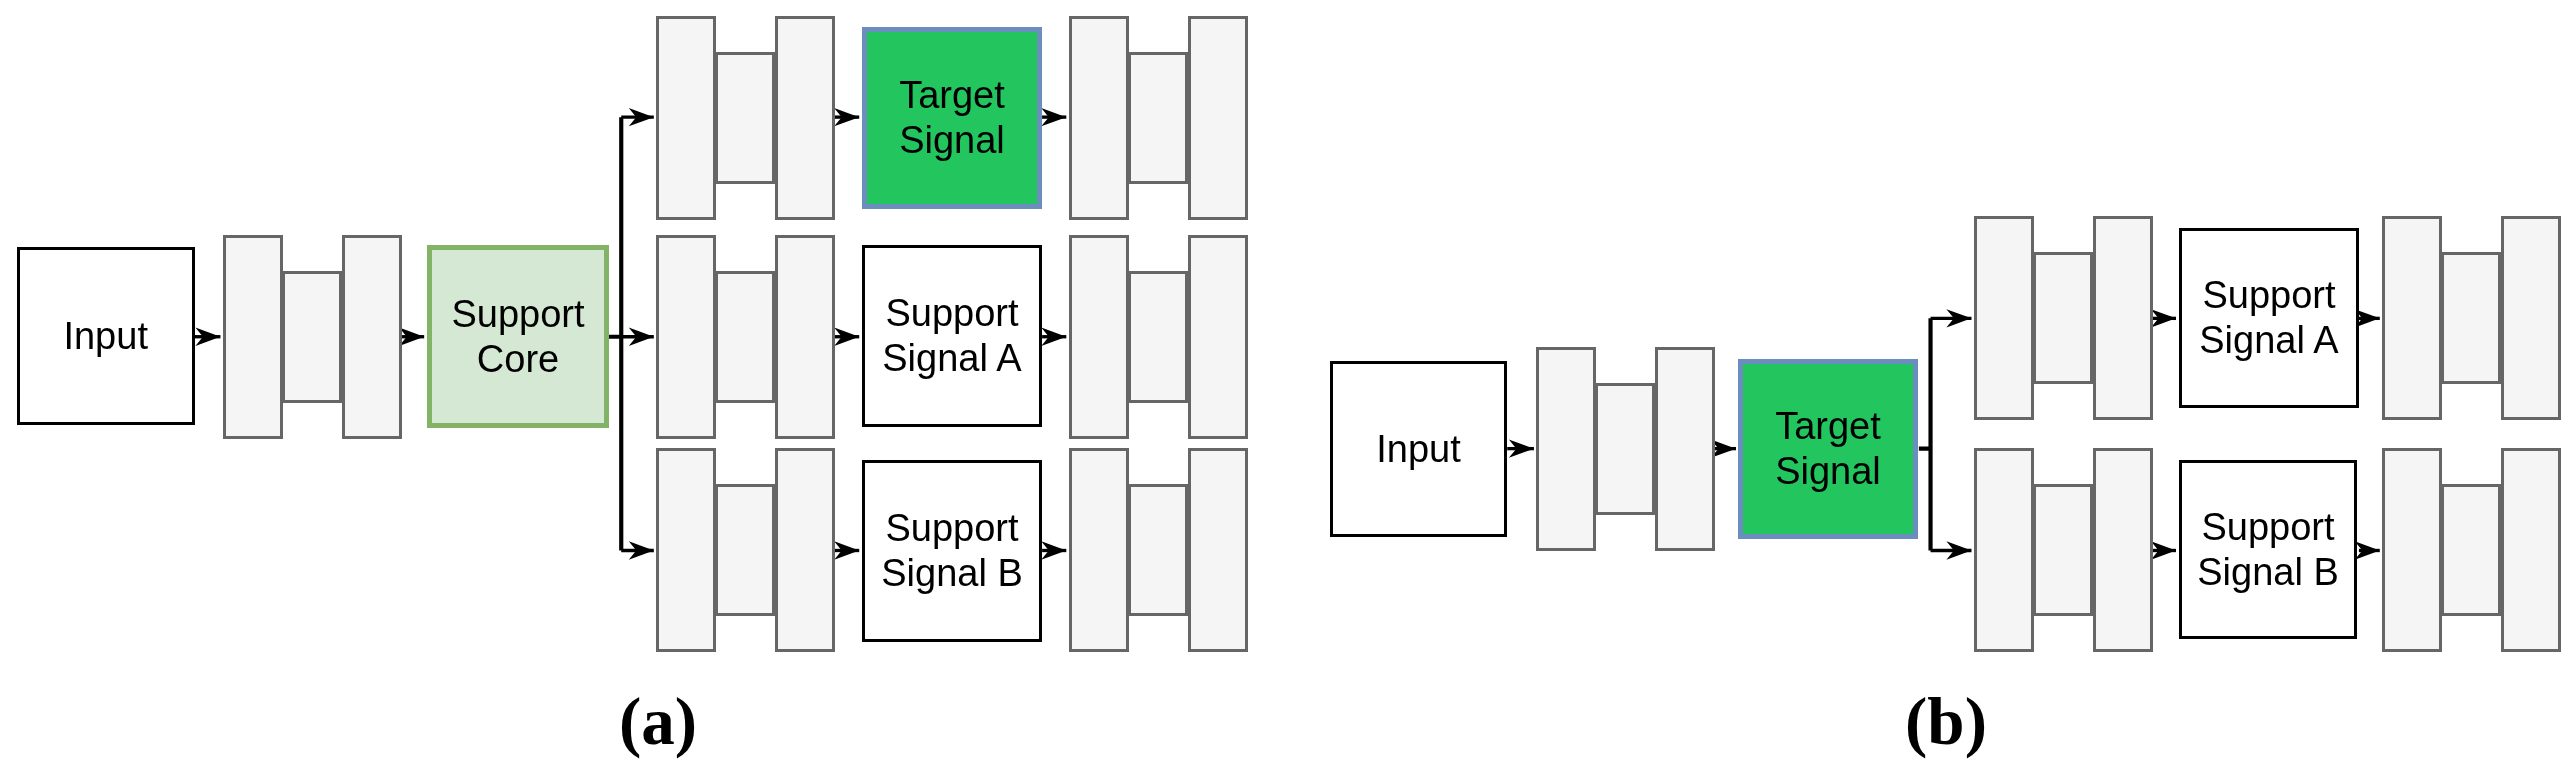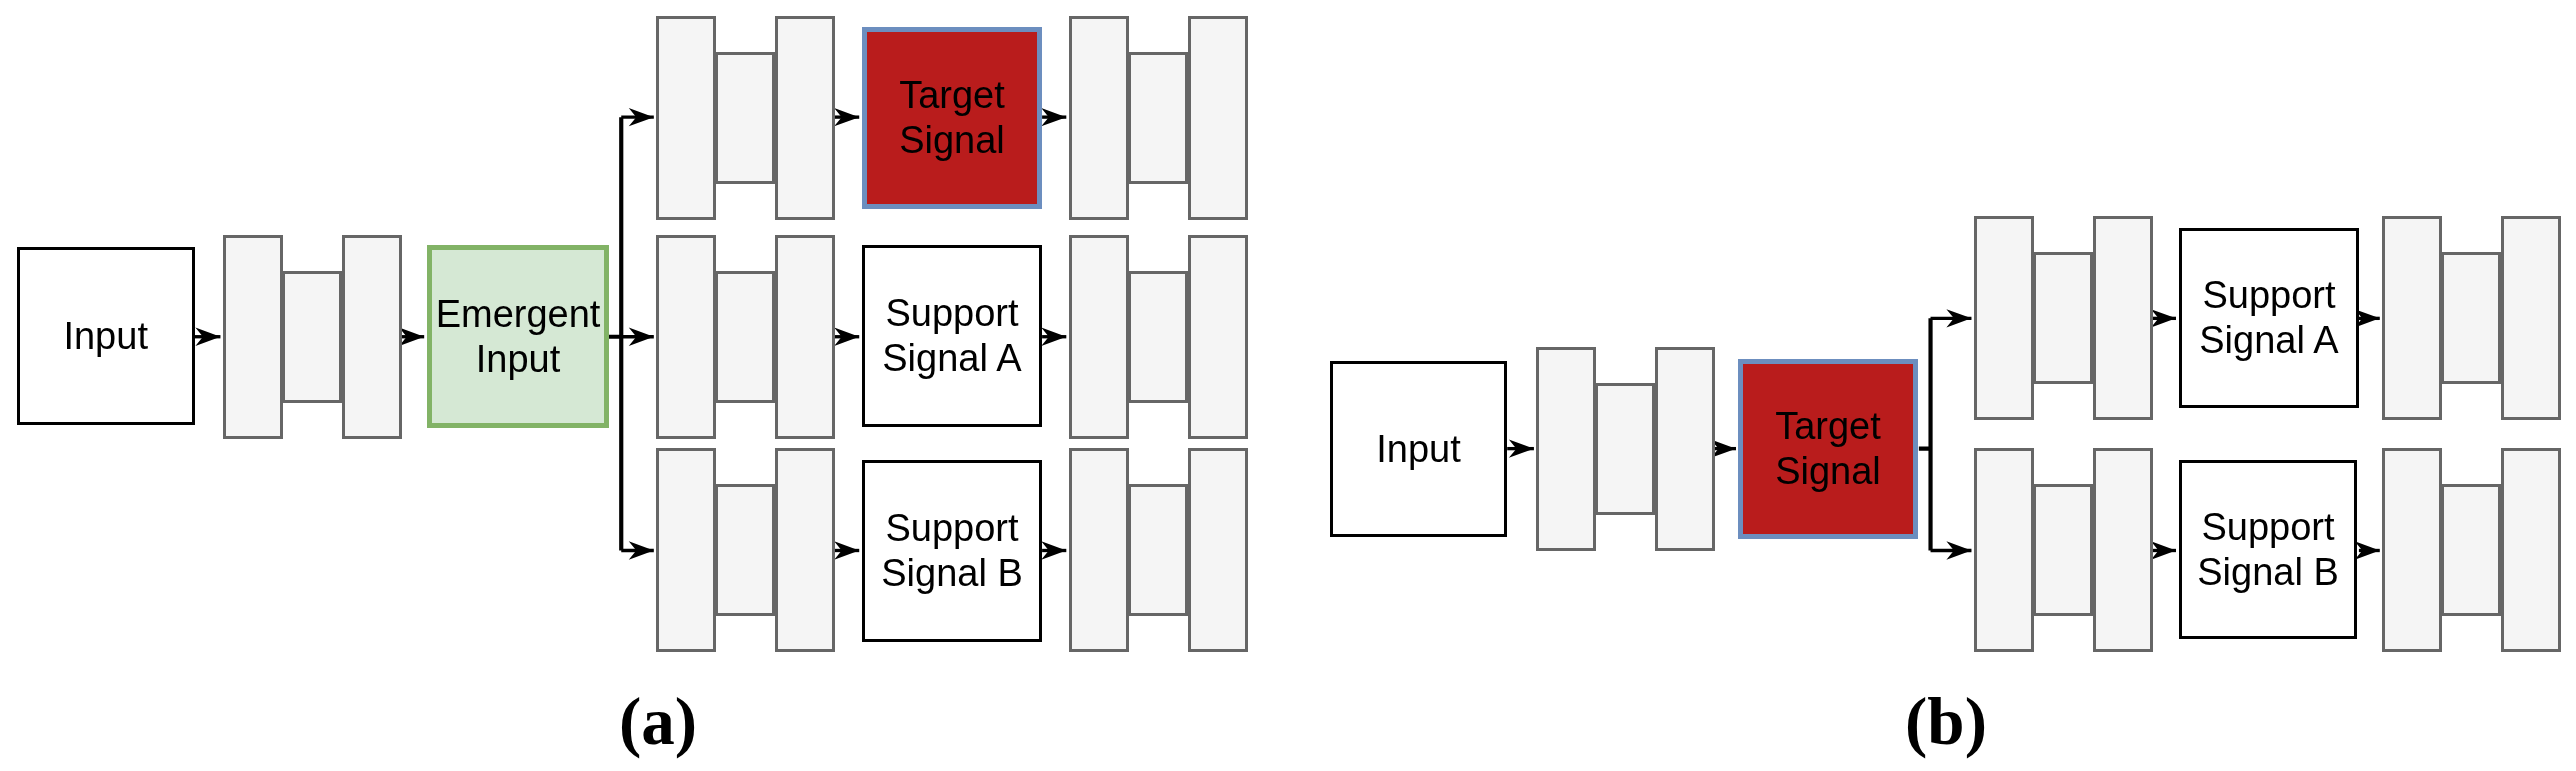--- a/index.html
+++ b/index.html
@@ -23,21 +23,21 @@
   
   .node{
     position:absolute;box-sizing:border-box;
     display:flex;align-items:center;justify-content:center;
     text-align:center;color:#000;
     font-size:38px;line-height:1.18;
     background:#ffffff;border:3.3px solid #000000;
     padding:0 3.3px;
   }
   .node.green{background:#d5e8d4;border:5.8px solid #82b366;}
-  .node.blue{background:#b91c1c;border:5.8px solid #6c8ebf;}
+  .node.blue{background:#22c55e;border:5.8px solid #6c8ebf;}
   .caption{
     position:absolute;transform:translateX(-50%);
     font-family:"Liberation Serif", serif;
     font-weight:bold;font-size:67px;color:#000;
     white-space:nowrap;
   }
 </style>
 </head>
 <body>
 
@@ -78,21 +78,21 @@
     <span>Input</span>
   </div>
 
   <div class="block-group" style="left:223px;top:235px;">
     <div class="bar tall p0"></div>
     <div class="bar mid p1"></div>
     <div class="bar tall p2"></div>
   </div>
 
   <div class="node green" style="left:427px;top:245px;width:182px;height:183px;">
-    <span>Emergent Input</span>
+    <span>Support Core</span>
   </div>
 
   <div class="block-group" style="left:656px;top:16px;">
     <div class="bar tall p0"></div>
     <div class="bar mid p1"></div>
     <div class="bar tall p2"></div>
   </div>
   <div class="node blue" style="left:862px;top:27px;width:180px;height:182px;">
     <span>Target Signal</span>
   </div>

